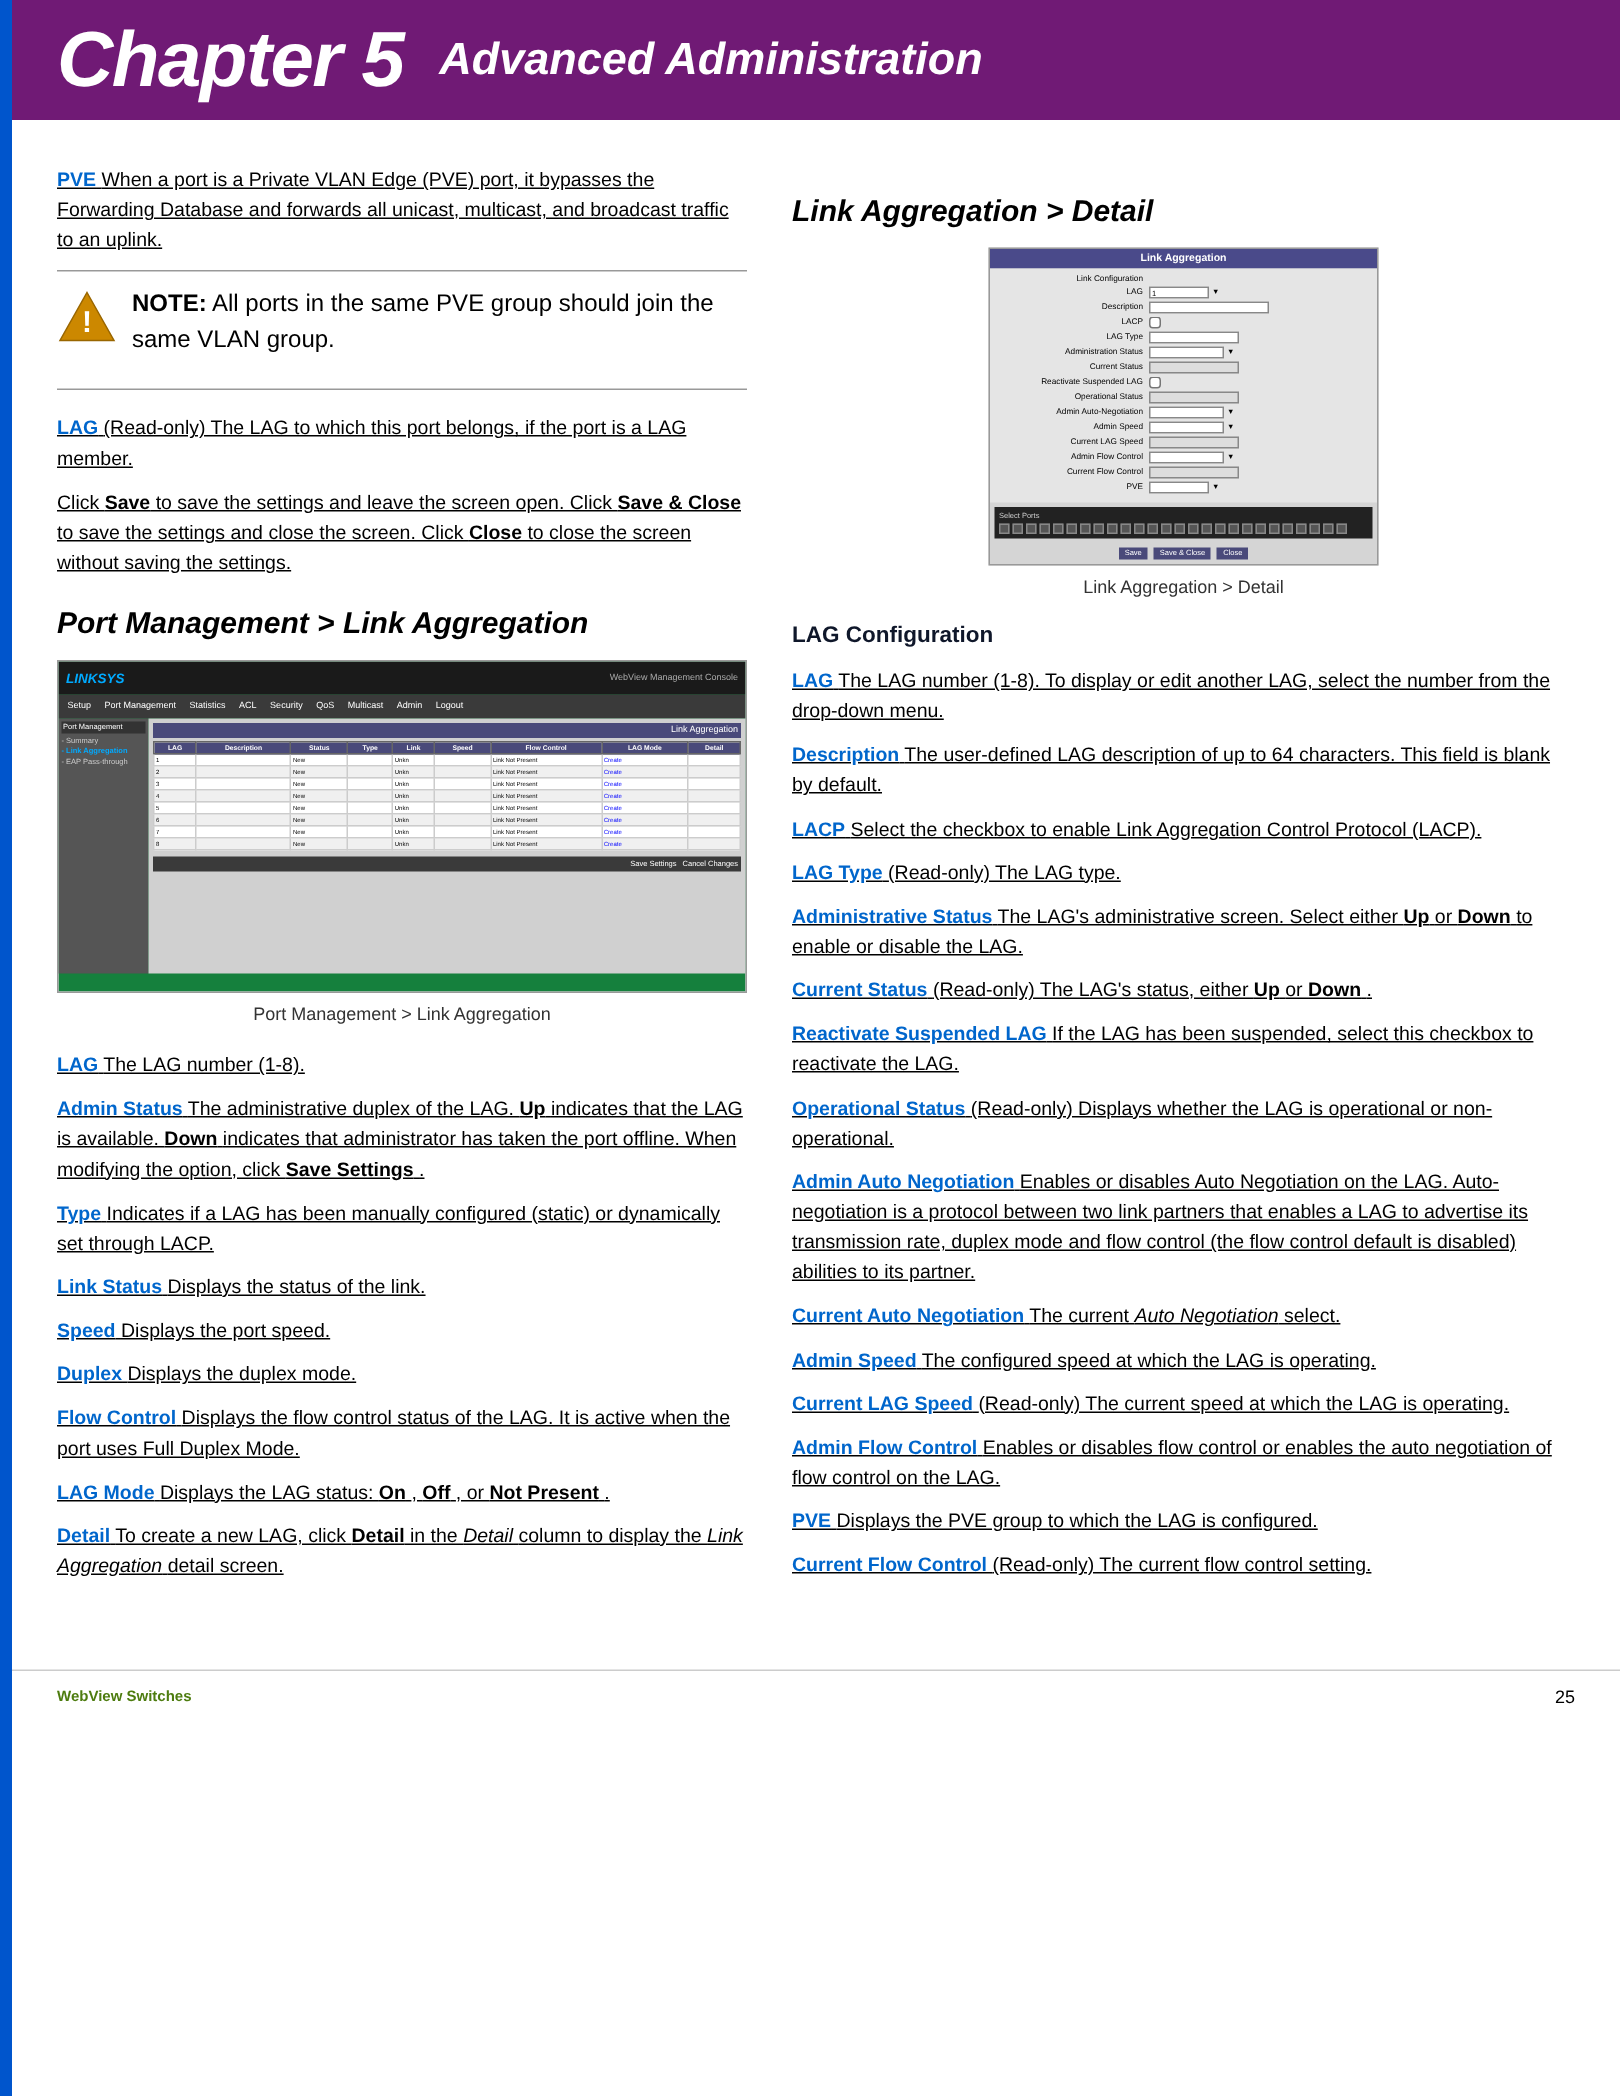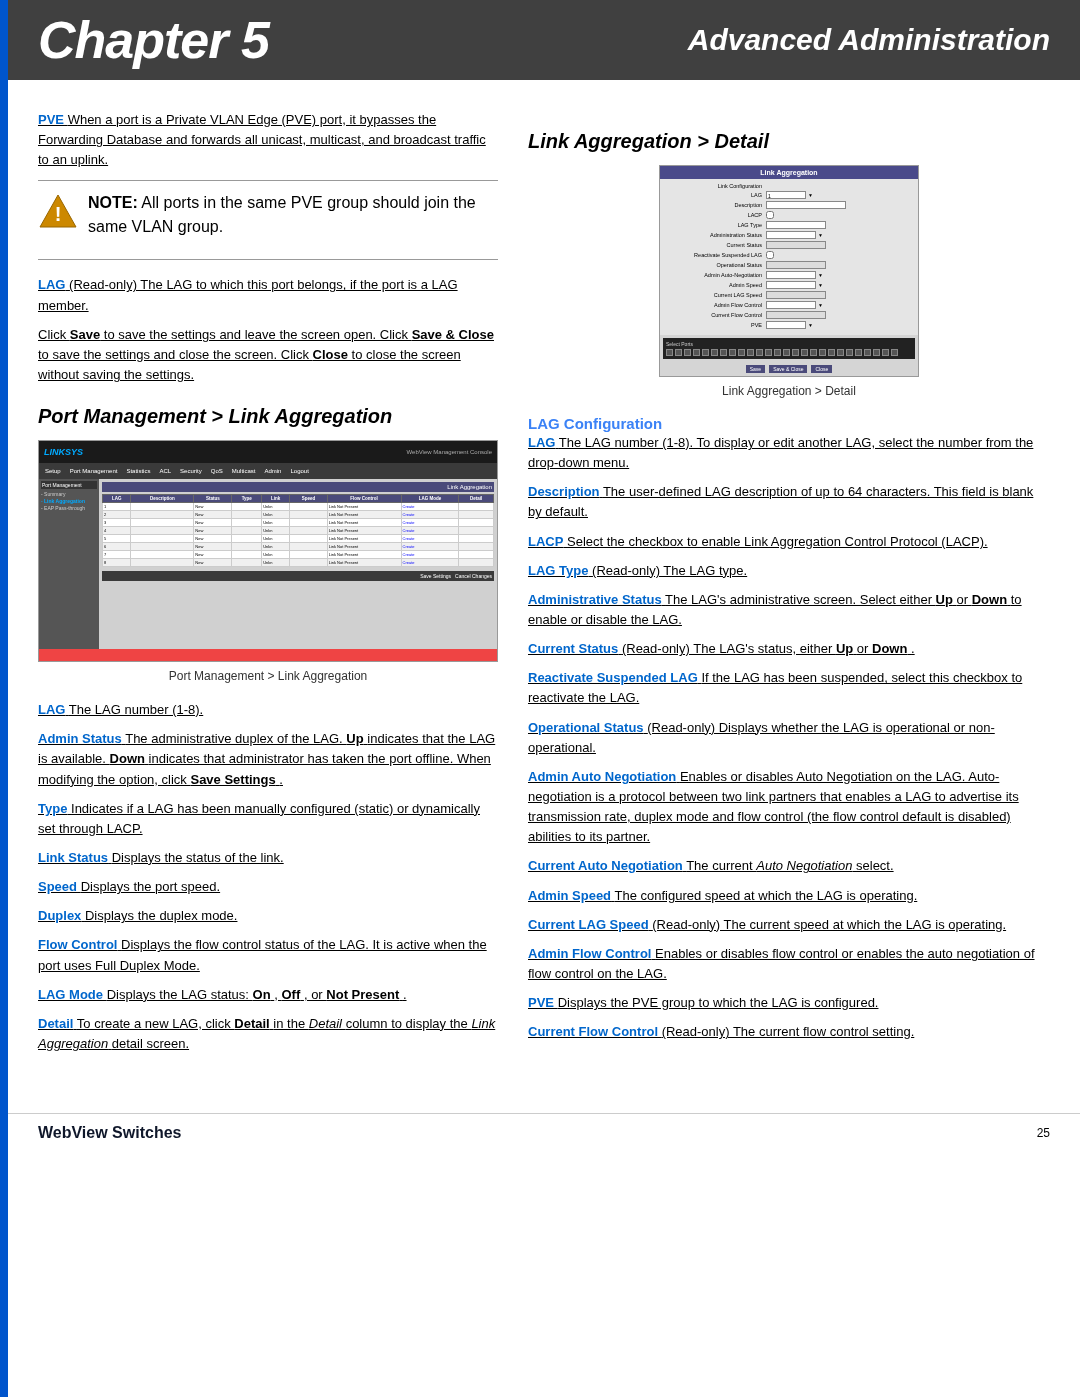--- a/index.html
+++ b/index.html
@@ -7,26 +7,26 @@
       font-family: Arial, sans-serif;
       font-size: 13px;
       color: #000;
       background: #fff;
       width: 1080px;
       min-height: 1397px;
     }
 
     
     .page-header {
-      background: #404040;
+      background: #701a75;
       display: flex;
       align-items: center;
-      justify-content: space-between;
       padding: 10px 30px 10px 30px;
       min-height: 75px;
+      gap: 24px;
     }
     .chapter-title {
       color: #fff;
       font-size: 52px;
       font-weight: 900;
       font-style: italic;
       letter-spacing: -1px;
     }
     .advanced-config-title {
       color: #fff;
@@ -79,22 +79,22 @@
       font-size: 20px;
       font-weight: bold;
       color: #000;
       margin: 20px 0 12px 0;
       font-style: italic;
     }
 
     .sub-section-heading {
       font-size: 15px;
       font-weight: bold;
-      color: #3b82f6;
-      margin: 10px 0 1px 0;
+      color: #0f172a;
+      margin: 10px 0 12px 0;
     }
 
     
     .screenshot-box {
       border: 1px solid #999;
       background: #e8e8e8;
       margin: 10px 0 5px 0;
       width: 100%;
       min-height: 220px;
       position: relative;
@@ -102,21 +102,21 @@
     }
     .screenshot-caption {
       font-size: 12px;
       text-align: center;
       color: #333;
       margin-bottom: 15px;
     }
 
     
     .mock-screen {
-      background: #ef4444;
+      background: #15803d;
       width: 100%;
       height: 220px;
       position: relative;
       font-size: 7px;
     }
     .mock-header-bar {
       background: #1a1a1a;
       height: 22px;
       display: flex;
       align-items: center;
@@ -145,23 +145,23 @@
     
     .page-footer {
       display: flex;
       justify-content: space-between;
       align-items: center;
       padding: 10px 30px;
       border-top: 1px solid #ccc;
       margin-top: 20px;
     }
     .footer-text {
-      font-size: 16px;
+      font-size: 10px;
       font-weight: bold;
-      color: #0f172a;
+      color: #4d7c0f;
     }
     .footer-page {
       font-size: 12px;
       color: #000;
     }
 
     
     .blue-accent-bar {
       width: 8px;
       background: #0055cc;

